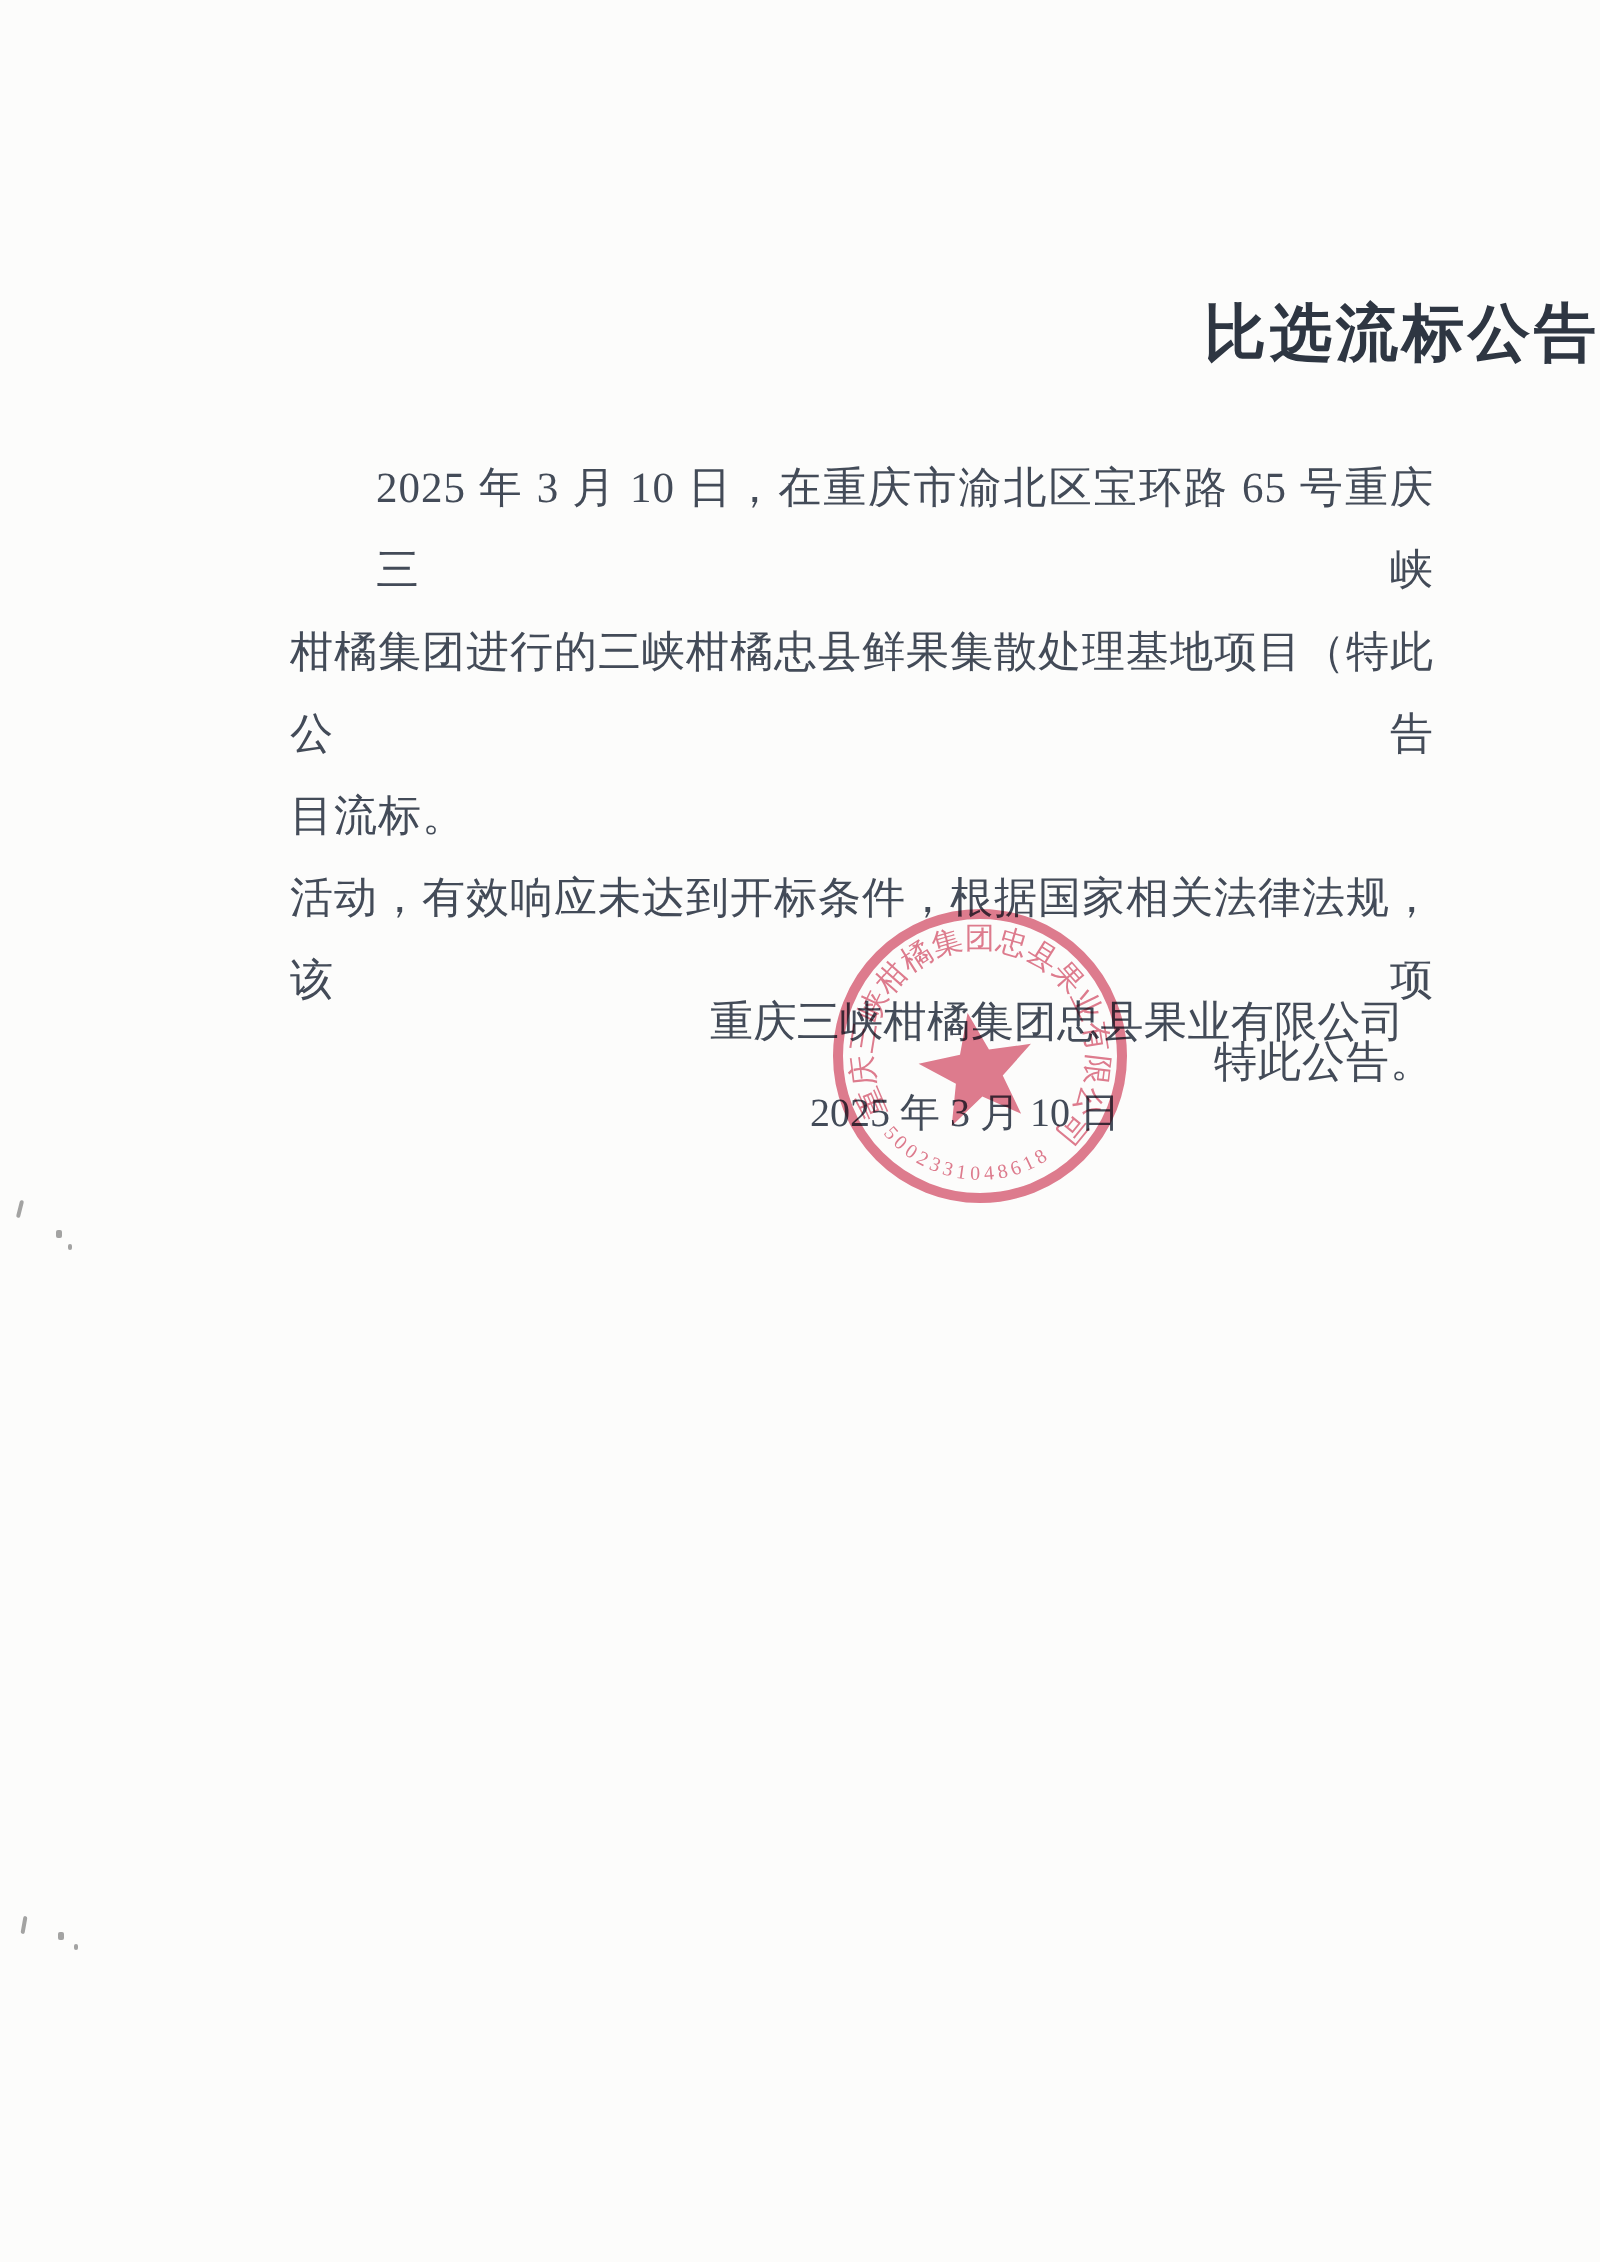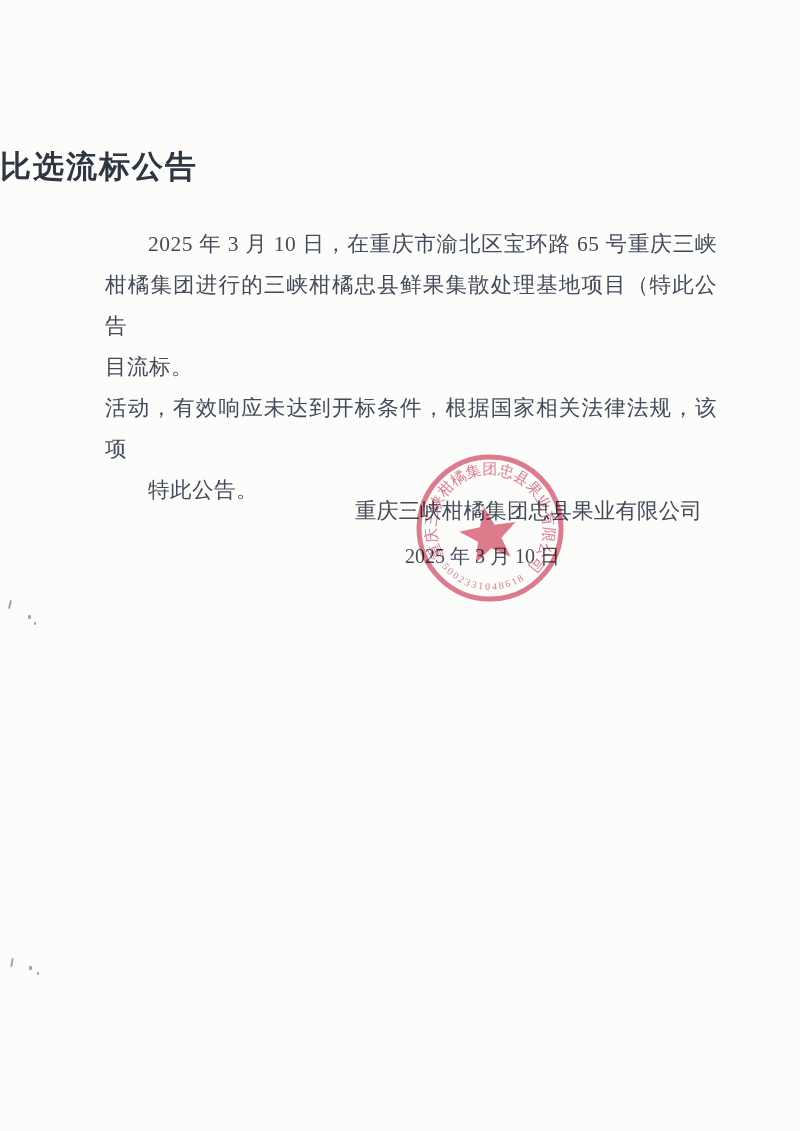--- a/index.html
+++ b/index.html
@@ -12,42 +12,43 @@
     position:relative;
     width:800px;height:1131px;
     background:#fcfcfb;
     overflow:hidden;
     color:#434b58;
   }
   .title{
     position:absolute;
     left:0; top:146px; width:800px;
     margin:0;
-    text-align:left;
+    text-align:right;
     font-size:31px;
     font-weight:700;
     letter-spacing:2px;
     color:#2e3642;
   }
   .body-block{
     position:absolute;
     left:105px; top:224px;
     width:612px;
     font-size:21.5px;
     line-height:41px;
     letter-spacing:0.5px;
     color:#434b58;
   }
   .body-line{
     text-align:justify;
     text-align-last:justify;
+    margin-left:40px;
   }
   .body-line.indent{ padding-left:43px; }
   .body-line.last{ text-align:left; text-align-last:left; }
-  .closing-line{ padding-left:43px; text-align:left; }
+  .closing-line{ padding-left:43px; text-align:right; }
   .signature{
     position:absolute;
     left:355px; top:496px;
     font-size:21.5px;
     letter-spacing:0.2px;
     white-space:nowrap;
     color:#434b58;
   }
   .date-line{
     position:absolute;

